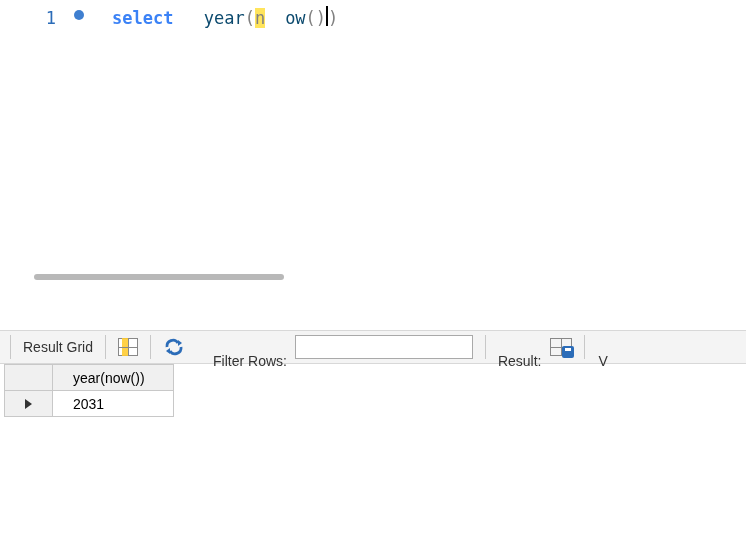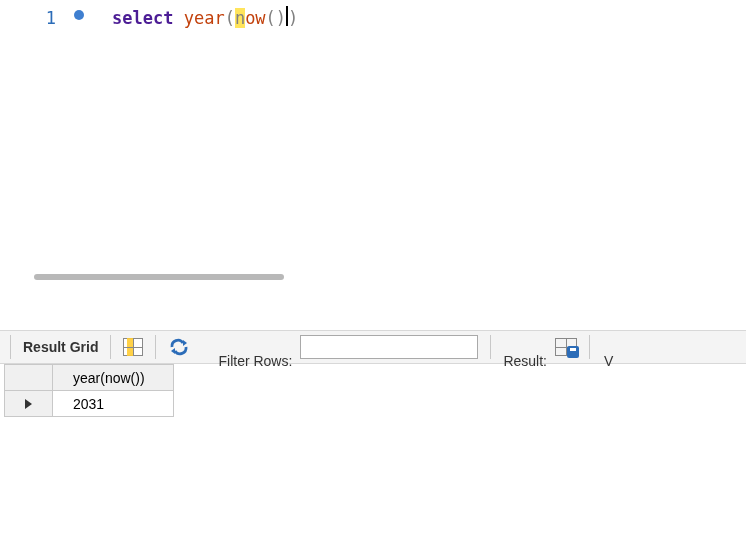--- a/index.html
+++ b/index.html
@@ -43,22 +43,22 @@
       height: 10px;
       border-radius: 50%;
       background: #3f7fd0;
     }
     .code-text {
       font-family: Consolas, monospace;
       display: flex;
       align-items: flex-start;
       padding-left: 18px;
     }
-    .kw { color: #4c1d95; font-weight: bold; }
-    .func { color: #c2410c; }
+    .kw { color: #3b82f6; font-weight: bold; }
+    .func { color: #0c4a6e; margin-left: 20px; }
     .highlight-bg {
       background: #ffe45c;
       color: #808080;
     }
     .paren { color: #808080; }
     .cursor {
       display: inline-block;
       width: 2px;
       height: 20px;
       background: #000000;
@@ -89,21 +89,21 @@
       font-size: 14px;
       gap: 8px;
     }
     .tb-sep {
       width: 1px;
       height: 24px;
       background: #c8c8c8;
       margin: 0 4px;
     }
     .tb-label {
-      font-weight: bold;
+      font-weight: normal;
       color: #333333;
     }
     .tb-label-normal {
       color: #333333;
       margin-top: 28px;
     }
     .icon-grid-hl {
       position: relative;
       width: 20px;
       height: 18px;

